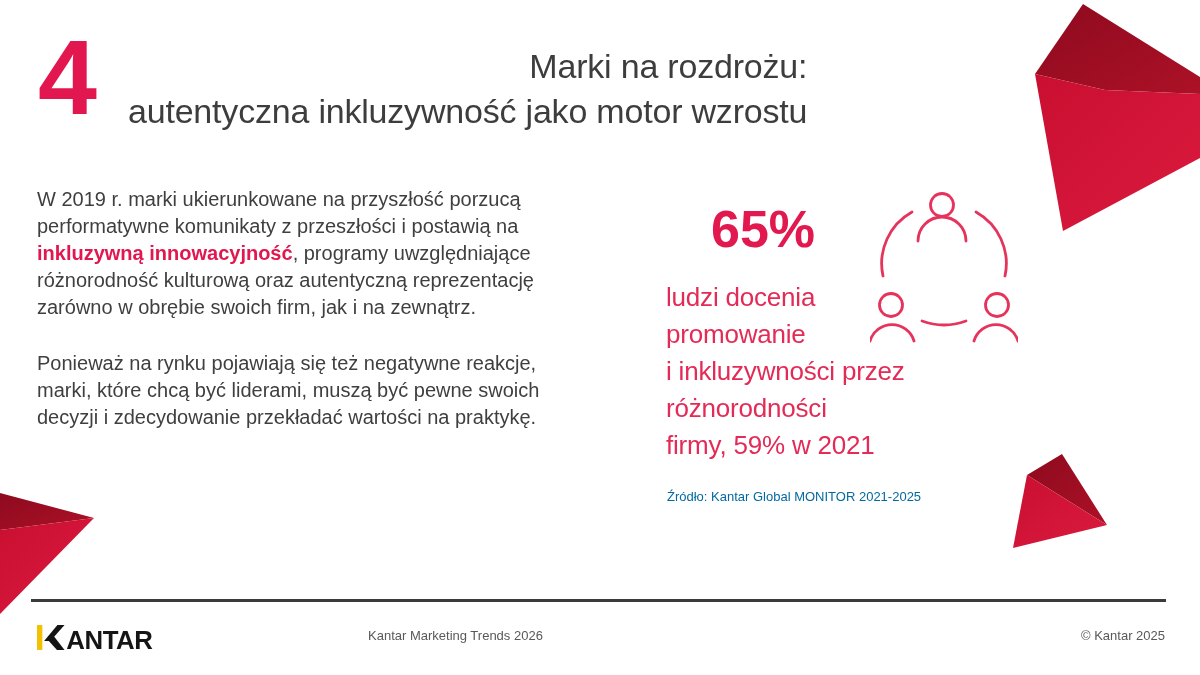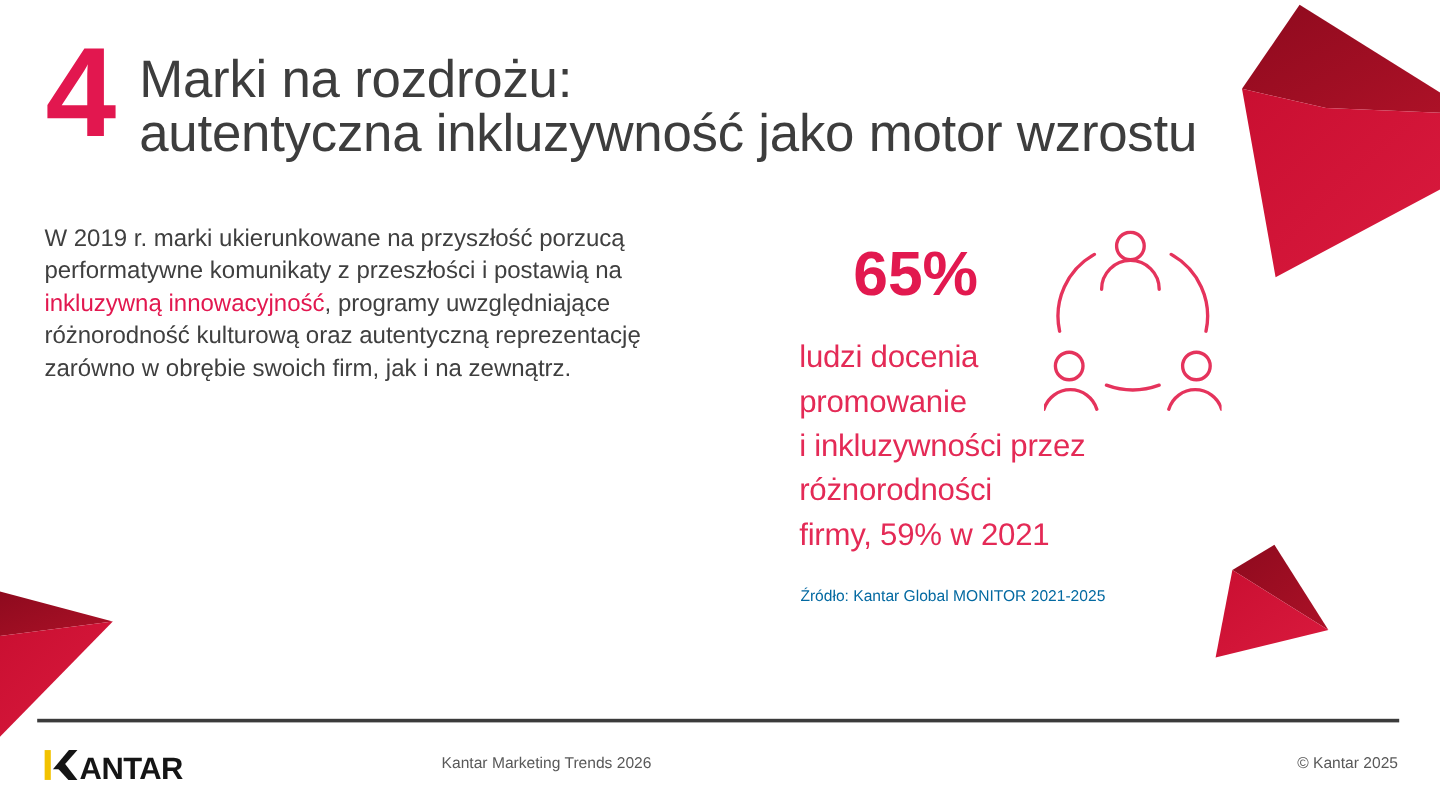--- a/index.html
+++ b/index.html
@@ -9,29 +9,29 @@
     overflow:hidden; font-family:"Liberation Sans", sans-serif; margin:0 auto;
   }
   .decor { position:absolute; left:0; top:0; pointer-events:none; }
 
   .slide-number {
     position:absolute; left:38px; top:24px;
     font-size:106px; font-weight:700; line-height:1.0;
     color:#E2174F; letter-spacing:-2px;
   }
   .title {
-    position:absolute; left:116px; top:44px;
-    font-size:44px; line-height:45px; color:#3d3d3d; letter-spacing:-0.2px;
+    position:absolute; left:128px; top:44px;
+    font-size:34px; line-height:45px; color:#3d3d3d; letter-spacing:-0.2px;text-align:right;
   }
   .body-text {
     position:absolute; left:37px; top:186px; width:556px;
     font-size:20px; line-height:27px; color:#3f3f3f;
   }
   .body-text p + p { margin-top:29px; }
-  .body-text .em { color:#E2174F; font-weight:400; }
+  .body-text .em { color:#E2174F; font-weight:700; }
 
   .stat-value {
     position:absolute; left:666px; top:203px;
     font-size:52px; font-weight:700; color:#E2194F; line-height:1;margin-left:45px;
   }
   .stat-text {
     position:absolute; left:666px; top:279px; width:280px;
     font-size:26px; font-weight:400; color:#E42A56; line-height:37px;
     letter-spacing:-0.2px;
   }
@@ -86,20 +86,21 @@
   </svg>
 
   <div class="slide-number">4</div>
   <div class="title">
     <div>Marki na rozdrożu:</div>
     <div>autentyczna inkluzywność jako motor wzrostu</div>
   </div>
 
   <div class="body-text">
     <p><span>W 2019 r. marki ukierunkowane na przyszłość porzucą performatywne komunikaty z przeszłości i postawią na </span><span class="em">inkluzywną innowacyjność</span><span>, programy uwzględniające różnorodność kulturową oraz autentyczną reprezentację zarówno w obrębie swoich firm, jak i na zewnątrz.</span></p>
+    <p>Ponieważ na rynku pojawiają się też negatywne reakcje, marki, które chcą być liderami, muszą być pewne swoich decyzji i zdecydowanie przekładać wartości na praktykę.</p>
   </div>
 
   <div class="stat-value">65%</div>
   <div class="stat-text">
     <div>ludzi docenia</div>
     <div>promowanie</div>
     <div>i inkluzywności przez</div>
     <div>różnorodności</div>
     <div>firmy, 59% w 2021</div>
   </div>

